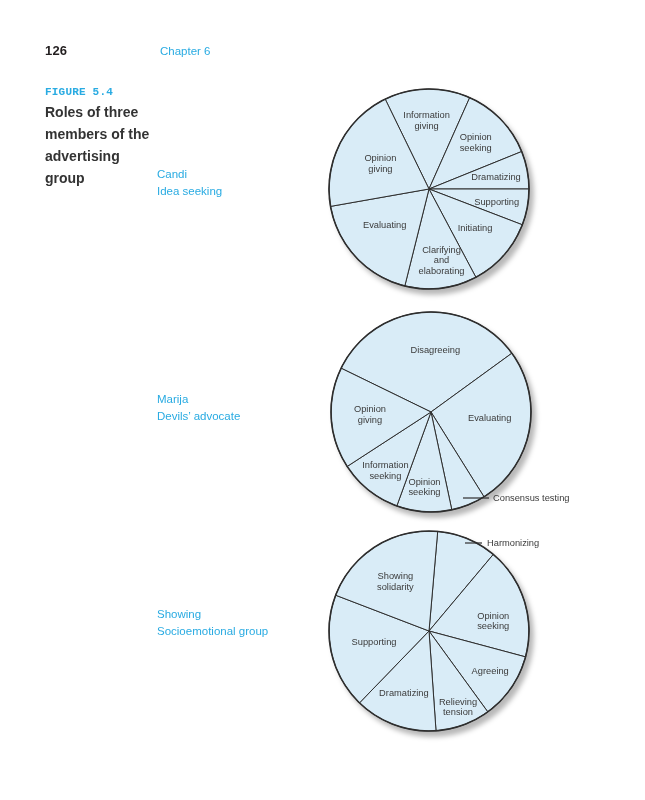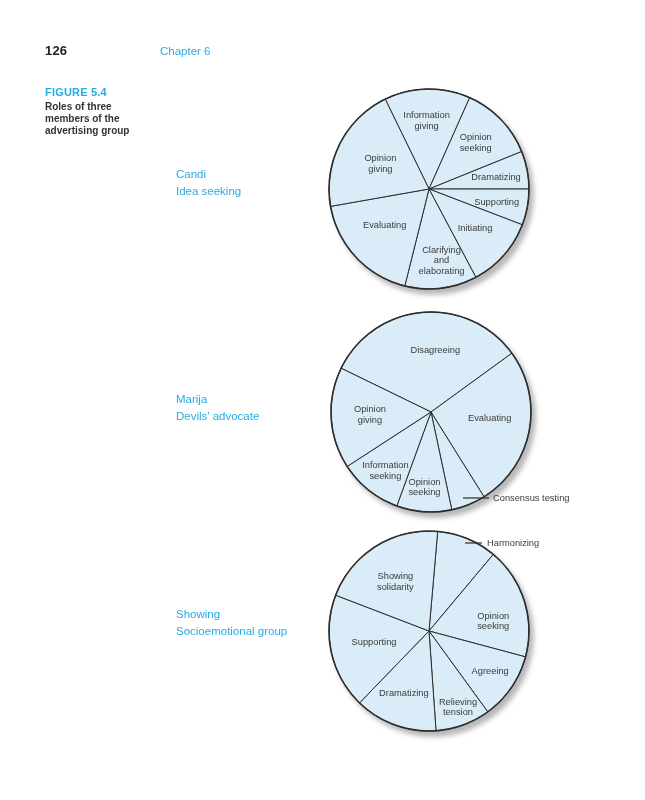--- a/index.html
+++ b/index.html
@@ -10,27 +10,27 @@
   .page-number{
     position:absolute;left:45px;top:43px;
     font-size:13px;font-weight:700;color:#231f20;letter-spacing:.2px;
   }
   .chapter-title{
     position:absolute;left:160px;top:45px;
     font-size:11.5px;color:#29abe2;
   }
   .figure-block{position:absolute;left:45px;top:86px;width:110px;}
   .figure-label{
-    font-size:11px;font-weight:700;color:#29abe2;margin-bottom:3px;letter-spacing:.2px;
+    font-size:11px;font-weight:700;color:#29abe2;margin-bottom:3px;letter-spacing:.2px;font-family:Liberation Mono, monospace;
   }
   .figure-caption{
-    font-size:10px;font-weight:700;color:#333333;line-height:12px;width:106px;
+    font-size:14px;font-weight:700;color:#333333;line-height:22px;width:106px;
   }
   .person-label{
-    position:absolute;left:176px;
+    position:absolute;left:157px;
     font-size:11.5px;color:#29abe2;line-height:17px;white-space:nowrap;
   }
   .person-0{top:166px;}
   .person-1{top:391px;}
   .person-2{top:606px;}
   svg.pies{position:absolute;left:0;top:0;}
   .pie-group{filter:drop-shadow(4px 5px 2.5px #b8b8b8);}
   .slice{fill:#d9ecf7;stroke:#2e2e2e;stroke-width:1;stroke-linejoin:round;}
   .pie-outline{fill:none;stroke:#2e2e2e;stroke-width:1.6;}
   .slice-label{

